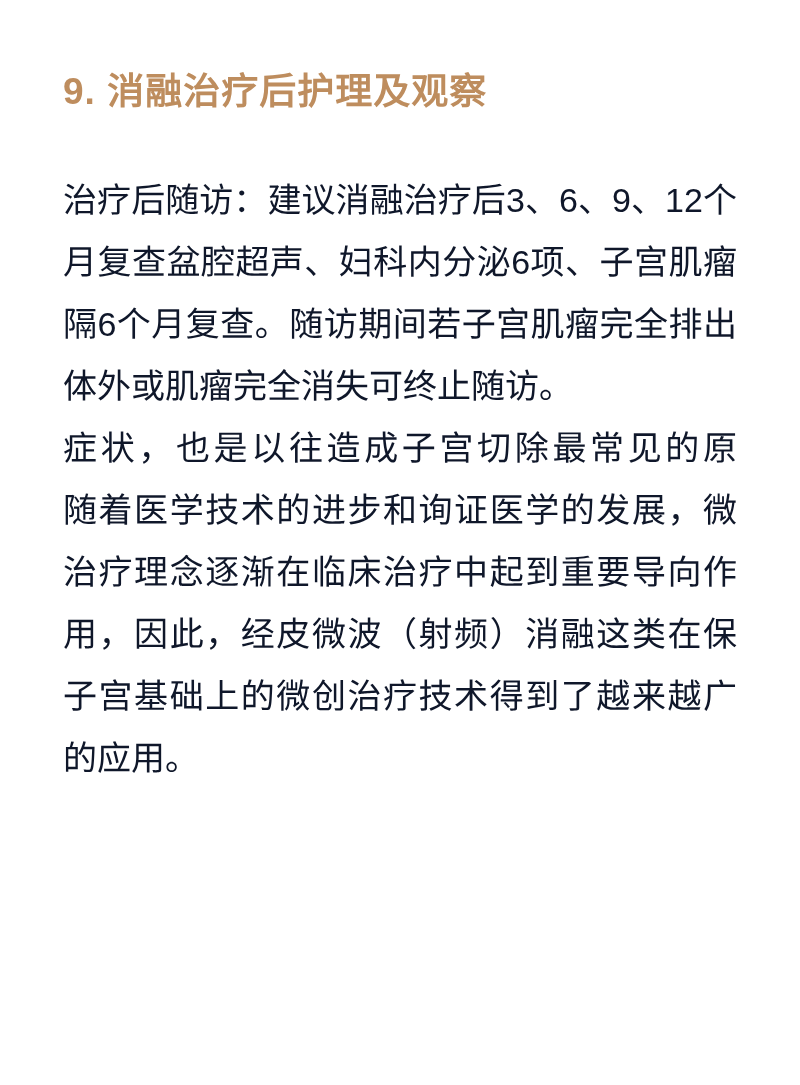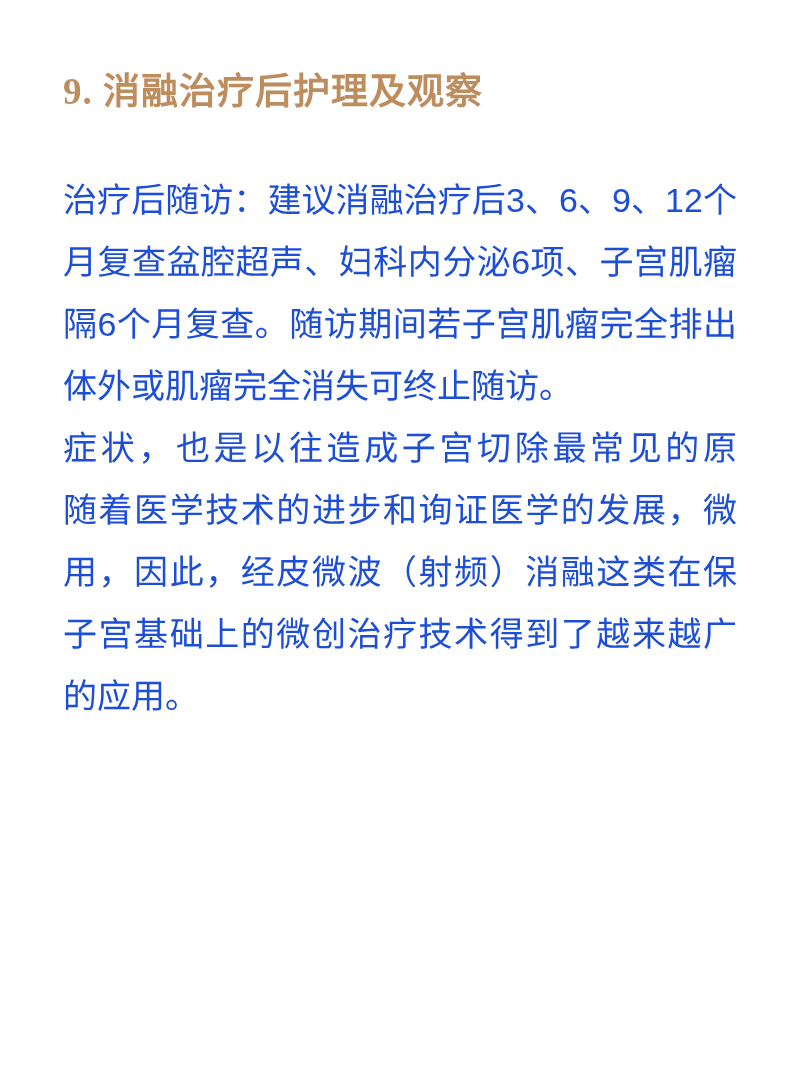--- a/index.html
+++ b/index.html
@@ -15,21 +15,21 @@
   }
   .page {
     box-sizing: border-box;
     width: 800px;
     height: 1085px;
     padding: 0 63px;
     background: #ffffff;
   }
   .heading {
     margin: 70px 0 0 0;
-    font-family: Liberation Serif, serif;
+    font-family: Liberation Sans, sans-serif;
     font-weight: 700;
     font-size: 37px;
     line-height: 44px;
     color: #be8d5e;
     letter-spacing: 1px;
     white-space: nowrap;
   }
   .body-text {
     margin-top: 55px;
     font-size: 34px;
@@ -52,28 +52,29 @@
   .line.end {
     text-align: center;
     text-align-last: left;
   }
 </style>
 </head>
 <body>
 
 <div class="page" style="background: rgb(255, 255, 255);">
   <h1 class="heading" style="color: rgb(190, 141, 94);">9. 消融治疗后护理及观察</h1>
-  <div class="body-text" style="color: #1d4ed8;">
+  <div class="body-text" style="color: #0f172a;">
       <div class="paragraph">
         <div class="line fill">治疗后随访：建议消融治疗后3、6、9、12个</div>
         <div class="line fill">月复查盆腔超声、妇科内分泌6项、子宫肌瘤</div>
         <div class="line fill">隔6个月复查。随访期间若子宫肌瘤完全排出</div>
         <div class="line end">体外或肌瘤完全消失可终止随访。</div>
       </div>
       <div class="paragraph">
         <div class="line fill">症状，也是以往造成子宫切除最常见的原因。</div>
         <div class="line fill">随着医学技术的进步和询证医学的发展，微创</div>
+        <div class="line fill">治疗理念逐渐在临床治疗中起到重要导向作</div>
         <div class="line fill">用，因此，经皮微波（射频）消融这类在保留</div>
         <div class="line fill">子宫基础上的微创治疗技术得到了越来越广泛</div>
         <div class="line end">的应用。</div>
       </div>
     </div>
 </div>
 
 </body></html>

